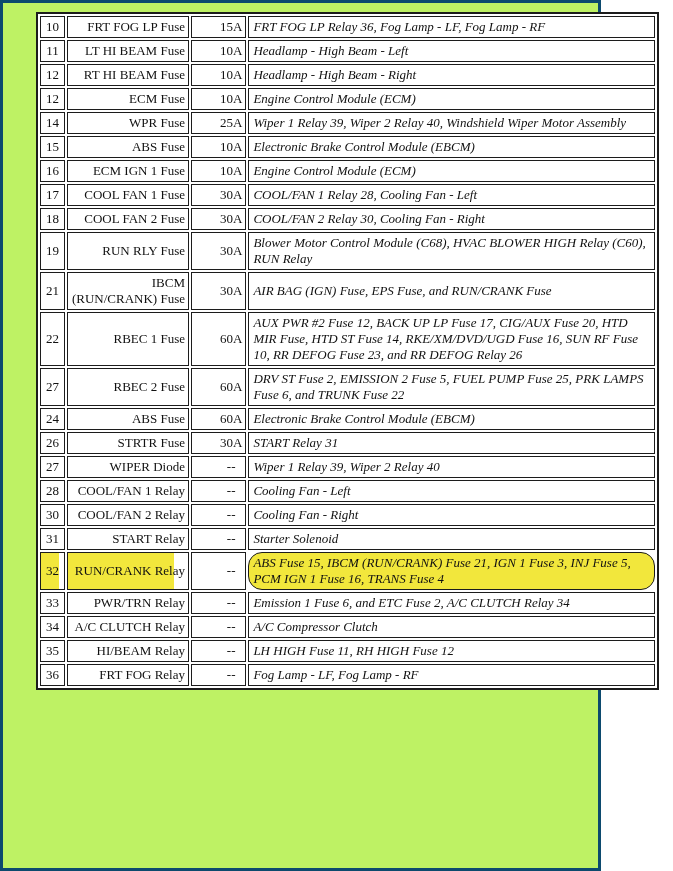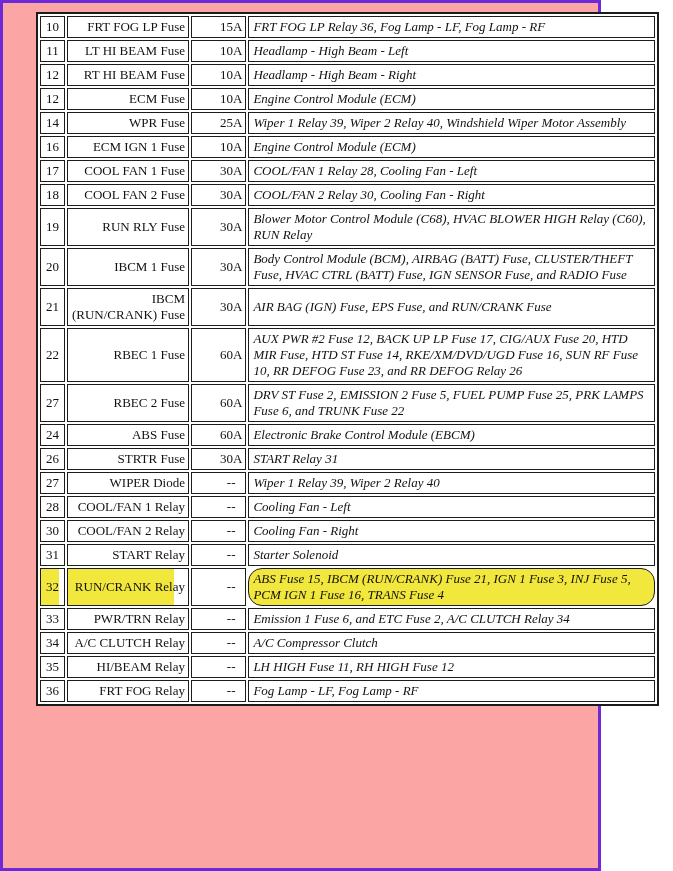--- a/index.html
+++ b/index.html
@@ -6,22 +6,22 @@
   html, body { background: #ffffff; }
   body {
     width: 673px; height: 871px;
     font-family: "Liberation Serif", serif;
     position: relative;
     overflow: hidden;
   }
   .page-frame {
     position: absolute; inset: 0;
     width: 601px; height: 871px;
-    border: 3px solid #6d28d9;
-    background: #fca5a5;
+    border: 3px solid #0c4a6e;
+    background: #bef264;
   }
   table.fuse-table {
     position: absolute;
     left: 33px; top: 9px;
     width: 623px;
     border-collapse: separate;
     border-spacing: 2px;
     border: 2px solid #1c1c1c;
     background: #ffffff;
   }
@@ -80,20 +80,26 @@
     <td class="c-amp">10A</td>
     <td class="c-desc">Engine Control Module (ECM)</td>
   </tr>
         <tr>
     <td class="c-num">14</td>
     <td class="c-name">WPR Fuse</td>
     <td class="c-amp">25A</td>
     <td class="c-desc">Wiper 1 Relay 39, Wiper 2 Relay 40, Windshield Wiper Motor Assembly</td>
   </tr>
         <tr>
+    <td class="c-num">15</td>
+    <td class="c-name">ABS Fuse</td>
+    <td class="c-amp">10A</td>
+    <td class="c-desc">Electronic Brake Control Module (EBCM)</td>
+  </tr>
+        <tr>
     <td class="c-num">16</td>
     <td class="c-name">ECM IGN 1 Fuse</td>
     <td class="c-amp">10A</td>
     <td class="c-desc">Engine Control Module (ECM)</td>
   </tr>
         <tr>
     <td class="c-num">17</td>
     <td class="c-name">COOL FAN 1 Fuse</td>
     <td class="c-amp">30A</td>
     <td class="c-desc">COOL/FAN 1 Relay 28, Cooling Fan - Left</td>
@@ -102,26 +108,20 @@
     <td class="c-num">18</td>
     <td class="c-name">COOL FAN 2 Fuse</td>
     <td class="c-amp">30A</td>
     <td class="c-desc">COOL/FAN 2 Relay 30, Cooling Fan - Right</td>
   </tr>
         <tr>
     <td class="c-num">19</td>
     <td class="c-name">RUN RLY Fuse</td>
     <td class="c-amp">30A</td>
     <td class="c-desc">Blower Motor Control Module (C68), HVAC BLOWER HIGH Relay (C60), RUN Relay</td>
-  </tr>
-        <tr>
-    <td class="c-num">20</td>
-    <td class="c-name">IBCM 1 Fuse</td>
-    <td class="c-amp">30A</td>
-    <td class="c-desc">Body Control Module (BCM), AIRBAG (BATT) Fuse, CLUSTER/THEFT Fuse, HVAC CTRL (BATT) Fuse, IGN SENSOR Fuse, and RADIO Fuse</td>
   </tr>
         <tr>
     <td class="c-num">21</td>
     <td class="c-name">IBCM (RUN/CRANK) Fuse</td>
     <td class="c-amp">30A</td>
     <td class="c-desc">AIR BAG (IGN) Fuse, EPS Fuse, and RUN/CRANK Fuse</td>
   </tr>
         <tr>
     <td class="c-num">22</td>
     <td class="c-name">RBEC 1 Fuse</td>

